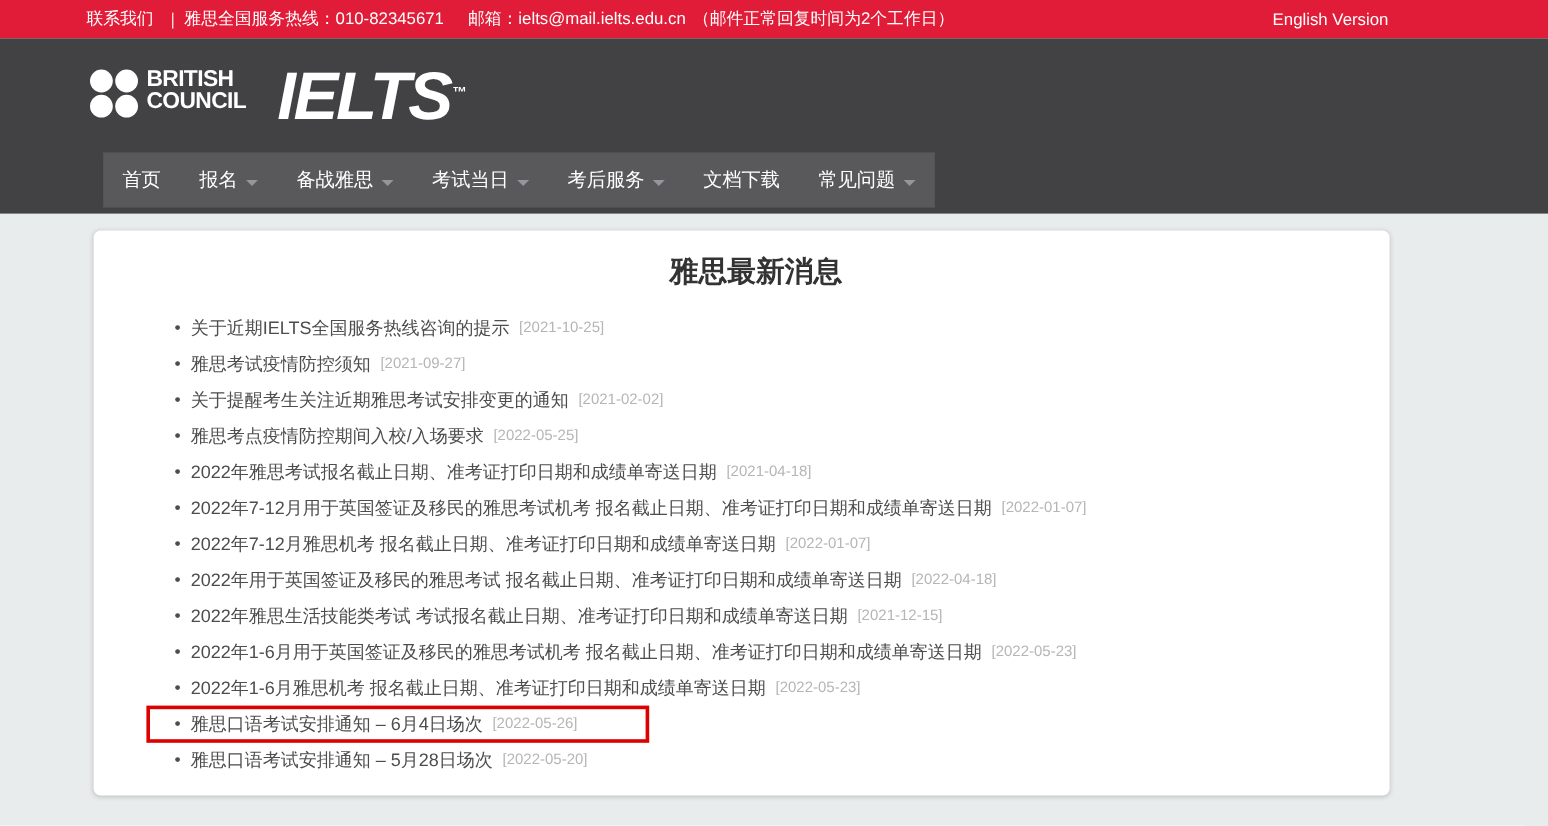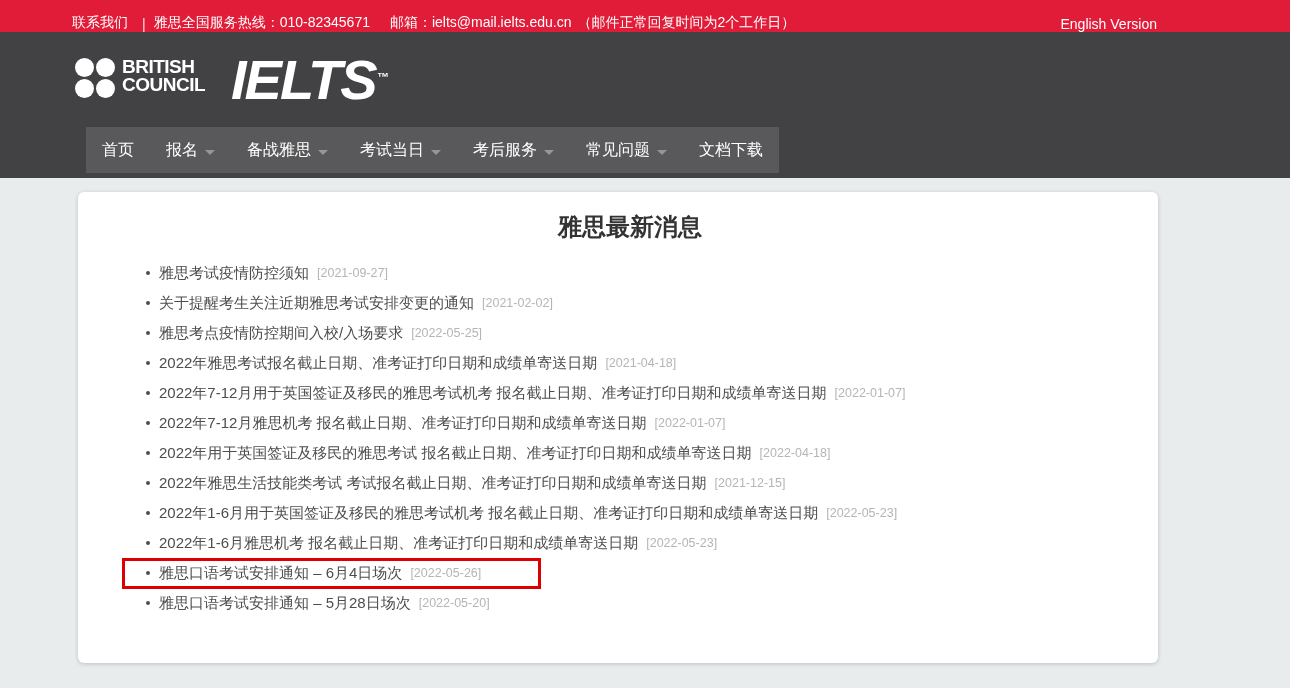--- a/index.html
+++ b/index.html
@@ -2,21 +2,21 @@
 <html><head>
 <meta charset="utf-8">
 <style>
   * { margin:0; padding:0; box-sizing:border-box; }
   html,body { width:1290px; height:688px; overflow:hidden; }
   body { font-family:"Liberation Sans","DejaVu Sans",sans-serif; background:#e9eced; }
 
   
   .topbar {
     height:32px; background:#e11c38; color:#fff;
-    display:flex; align-items:flex-end;
+    display:flex; align-items:center;
     padding:0 133px 0 72px; font-size:14px; white-space:nowrap;
   }
   .topbar .seg { margin-right:6px; }
   .topbar .divider { margin:0 8px; opacity:.85; }
   .topbar .email-seg { margin-left:14px; }
   .topbar .english { margin-left:auto; cursor:pointer; }
 
   
   .header { height:146px; background:#424245; position:relative; }
   .logo { position:absolute; left:75px; top:25px; display:flex; align-items:flex-start; cursor:pointer; }
@@ -88,33 +88,38 @@
     </div>
     <div class="nav-item">
       <span>考试当日</span>
         <span class="caret"></span>
     </div>
     <div class="nav-item">
       <span>考后服务</span>
         <span class="caret"></span>
     </div>
     <div class="nav-item">
+      <span>文档下载</span>
+    </div>
+    <div class="nav-item">
       <span>常见问题</span>
         <span class="caret"></span>
-    </div>
-    <div class="nav-item">
-      <span>文档下载</span>
     </div>
   </div>
 </div>
 
 <div class="page">
   <div class="card">
     <div class="page-title">雅思最新消息</div>
     <ul class="news-list">
+      <li class="news-item">
+        <span class="bullet"></span>
+        <a class="news-link">关于近期IELTS全国服务热线咨询的提示</a>
+        <span class="news-date">[2021-10-25]</span>
+      </li>
       <li class="news-item">
         <span class="bullet"></span>
         <a class="news-link">雅思考试疫情防控须知</a>
         <span class="news-date">[2021-09-27]</span>
       </li>
       <li class="news-item">
         <span class="bullet"></span>
         <a class="news-link">关于提醒考生关注近期雅思考试安排变更的通知</a>
         <span class="news-date">[2021-02-02]</span>
       </li>

